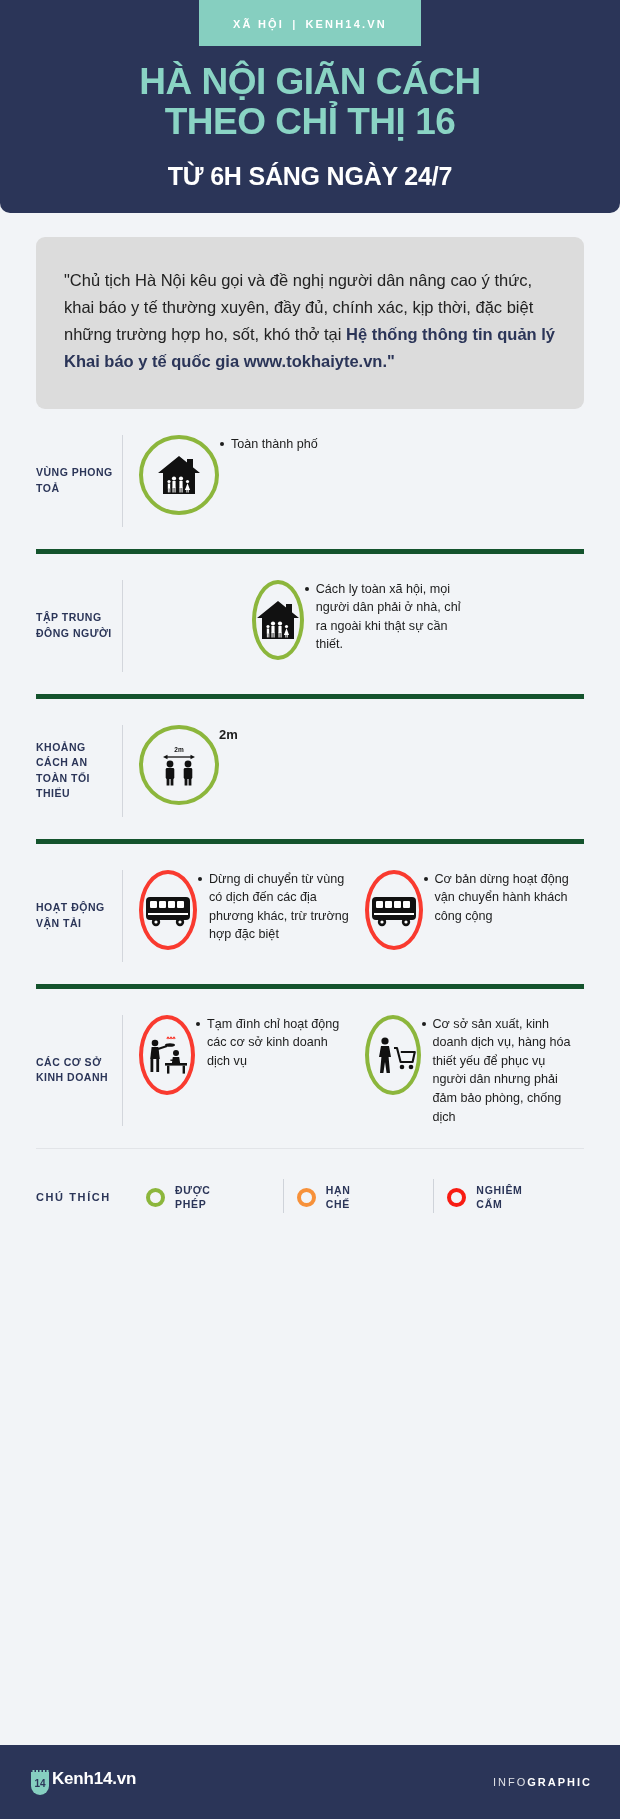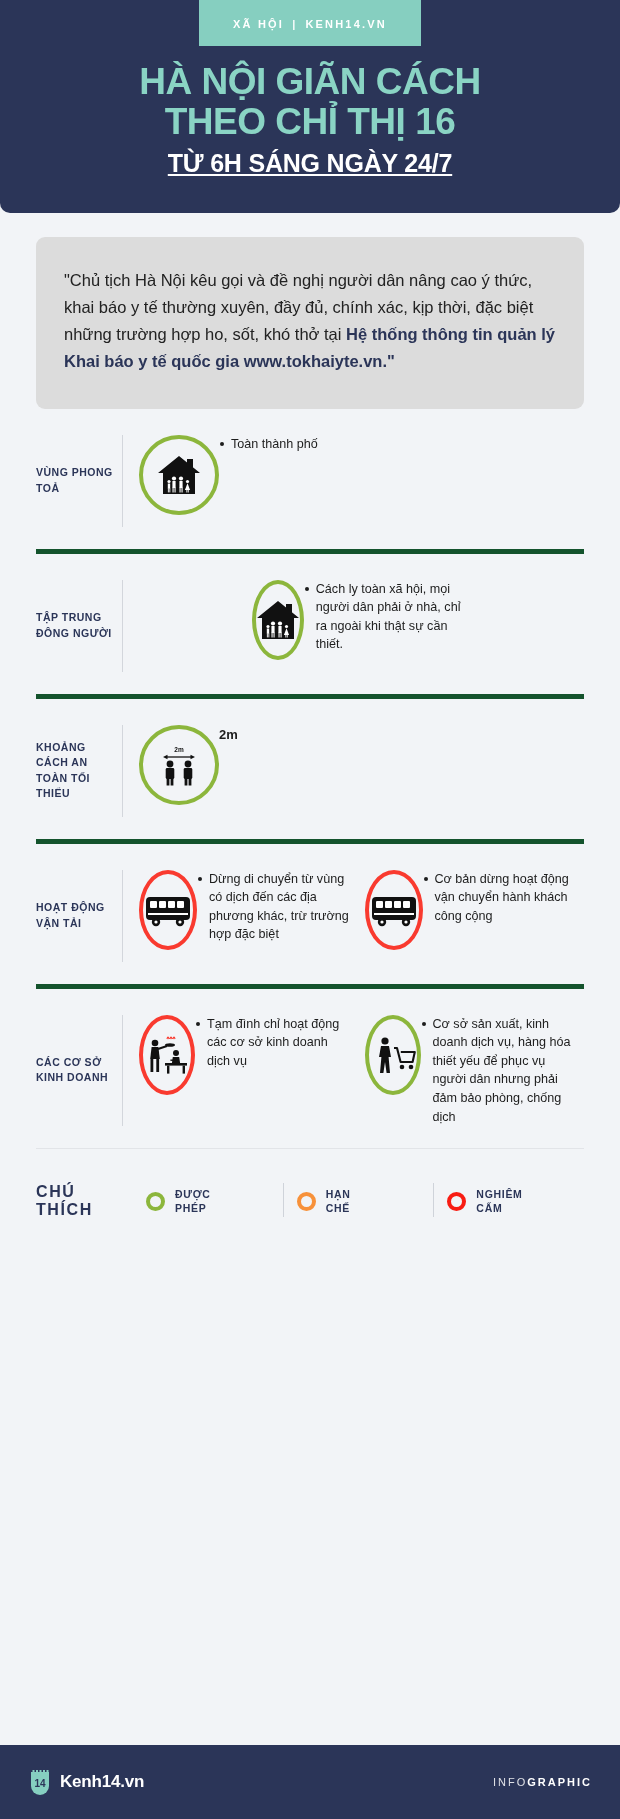--- a/index.html
+++ b/index.html
@@ -43,22 +43,21 @@
     letter-spacing:-0.5px;
     text-transform:uppercase;
   }
   .title-2{
     color:#ffffff;
     font-size:25px;
     font-weight:700;
     line-height:1.2;
     letter-spacing:-0.2px;
     text-transform:uppercase;
-    margin-top:7px;
-    text-decoration:underline;
+    margin-top:20px;
   }
 
   
   .quote-wrap{ padding:24px 36px 0; }
   .quote-box{
     background:#dcdcdc;
     border-radius:9px;
     padding:30px 28px 34px;
   }
   .quote-text{
@@ -152,21 +151,21 @@
   }
 
   
   .legend{
     display:flex;
     align-items:center;
     padding:34px 36px 30px;
     gap:0;
   }
   .legend-title{
-    font-size:16px;
+    font-size:11px;
     font-weight:700;
     letter-spacing:1.6px;
     color:#2b3558;
     text-transform:uppercase;
     width:96px;
     flex:0 0 96px;
   }
   .legend-item{
     display:flex;
     align-items:center;
@@ -201,21 +200,21 @@
   .footer{
     position:absolute;
     left:0; right:0; bottom:0;
     height:74px;
     background:#2b3558;
     display:flex;
     align-items:center;
     justify-content:space-between;
     padding:0 28px;
   }
-  .brand{ display:flex; align-items:center; gap:8px; }
+  .brand{ display:flex; align-items:flex-start; }
   .brand-mark{
     width:24px; height:26px;
     position:relative;
     display:flex; align-items:center; justify-content:center;
   }
   .brand-name{
     color:#ffffff;
     font-size:17px;
     font-weight:700;
     letter-spacing:-0.2px;

